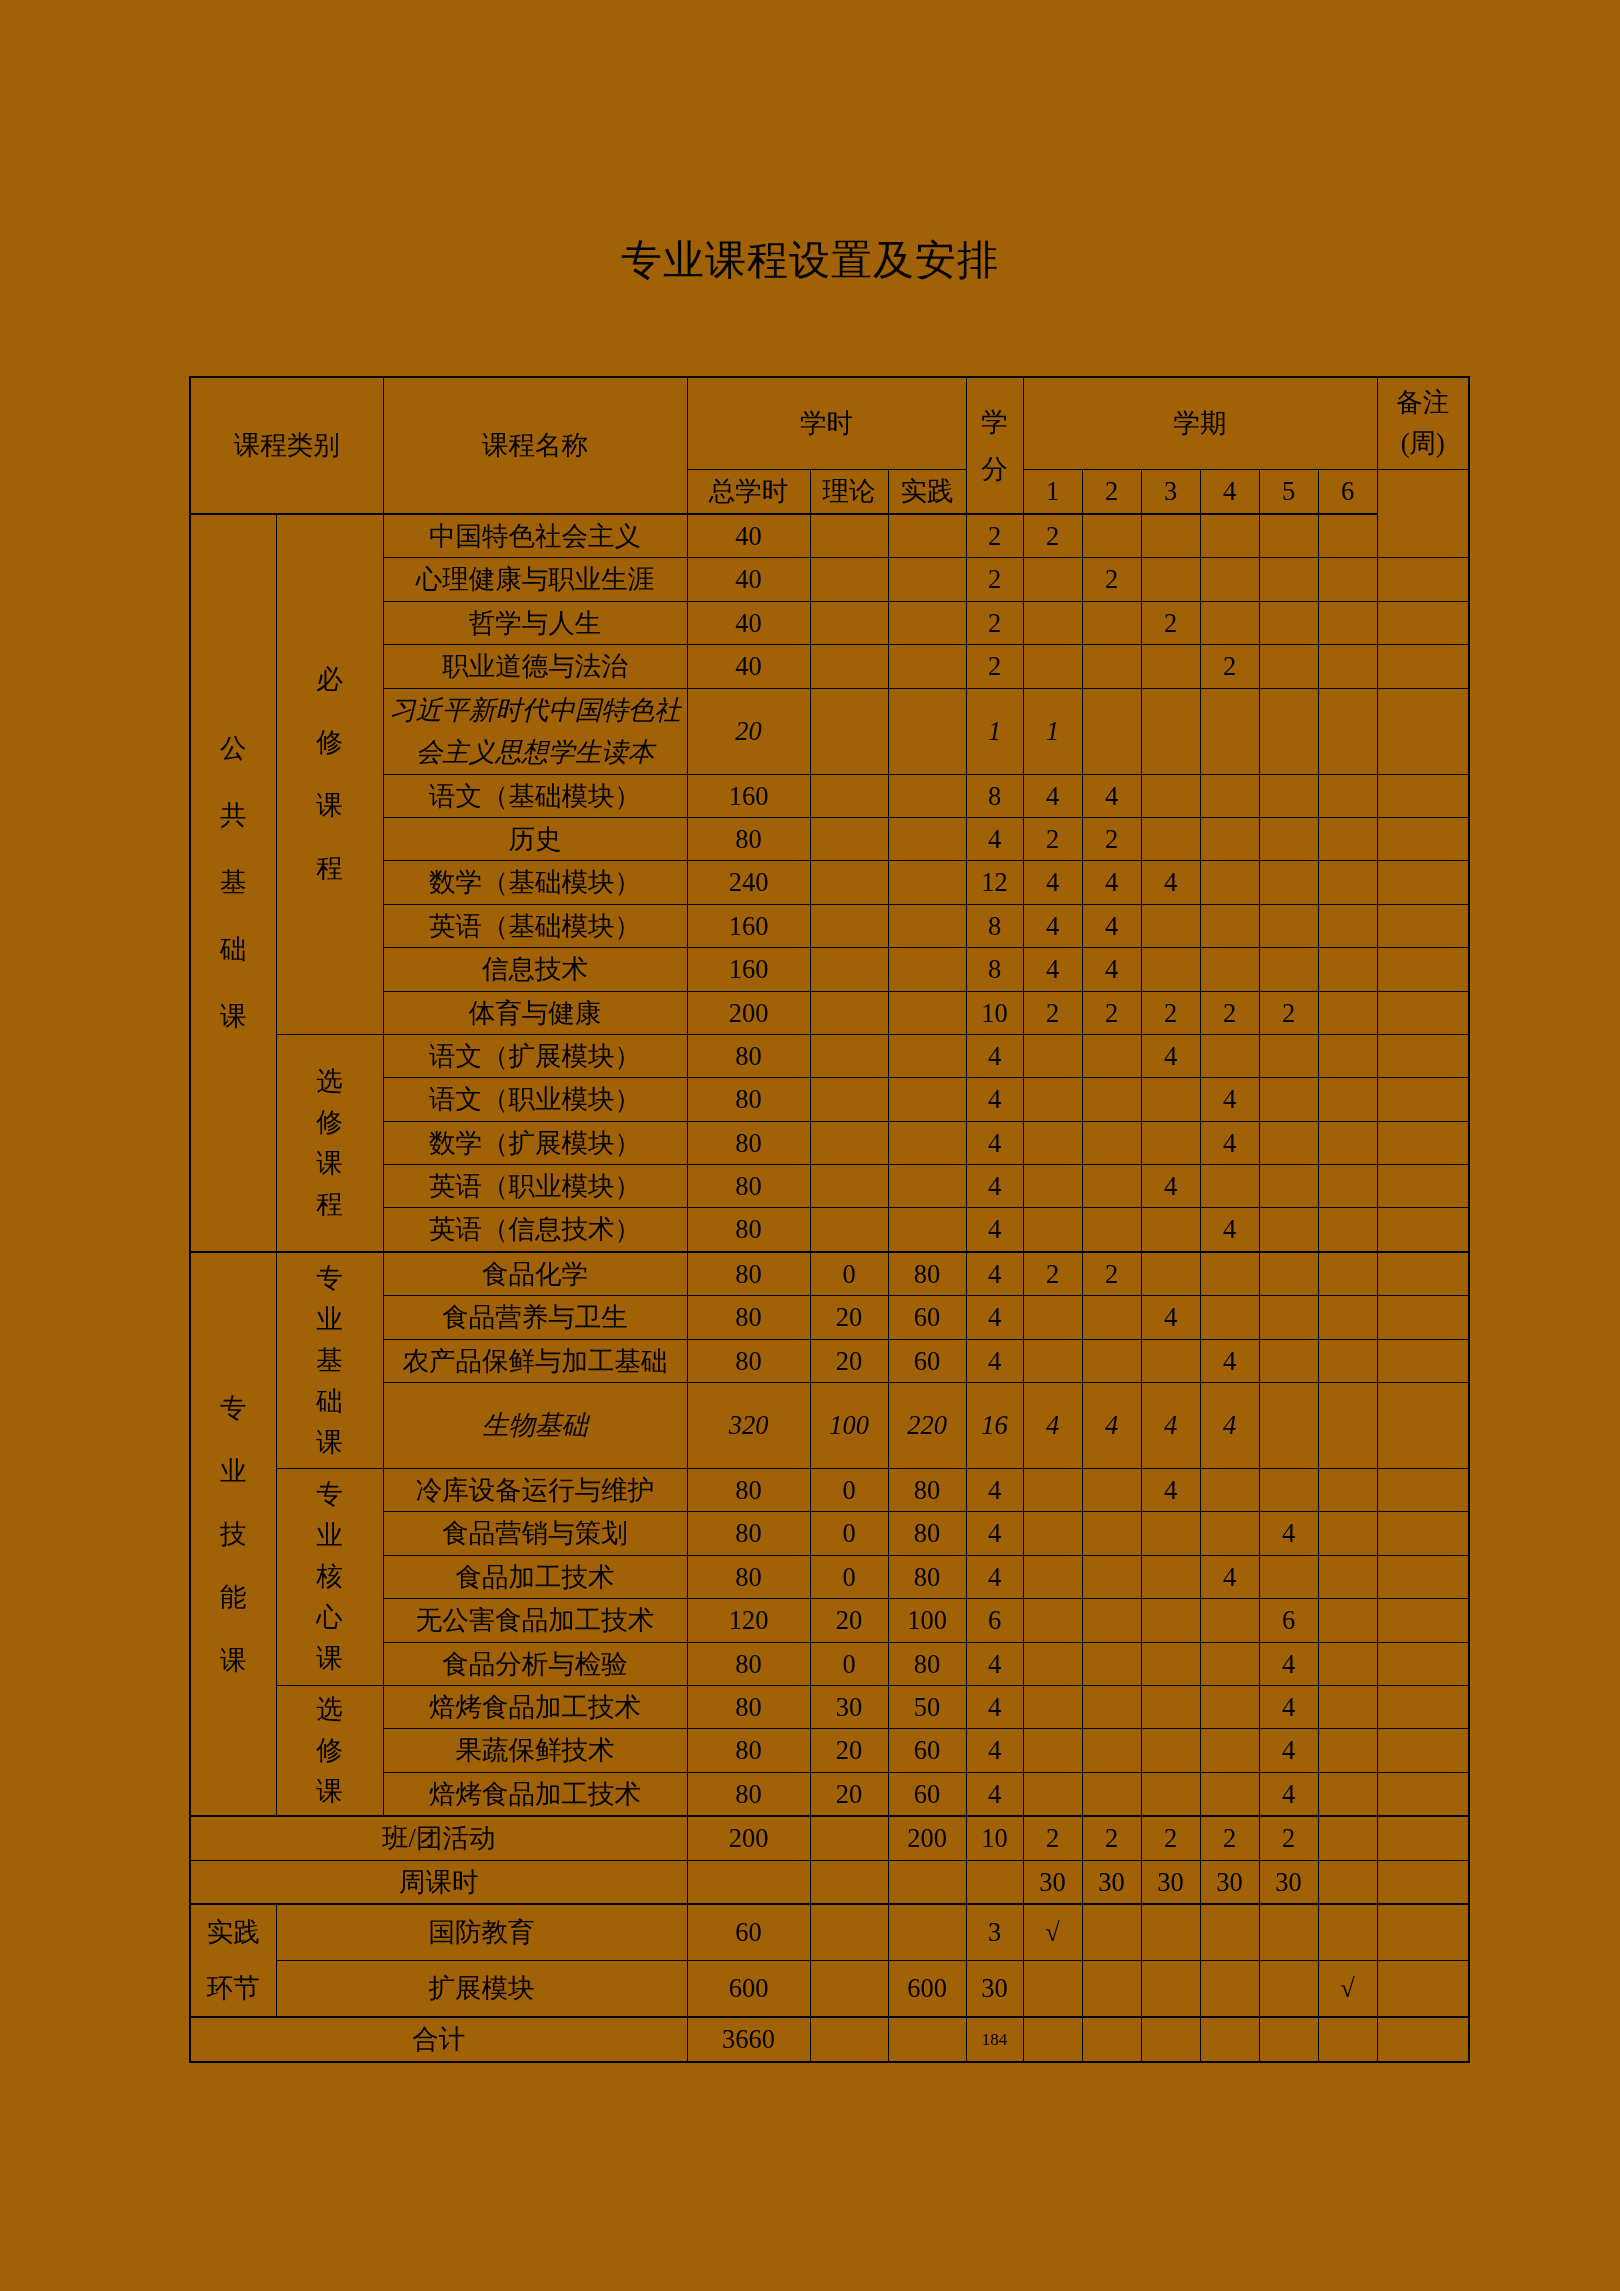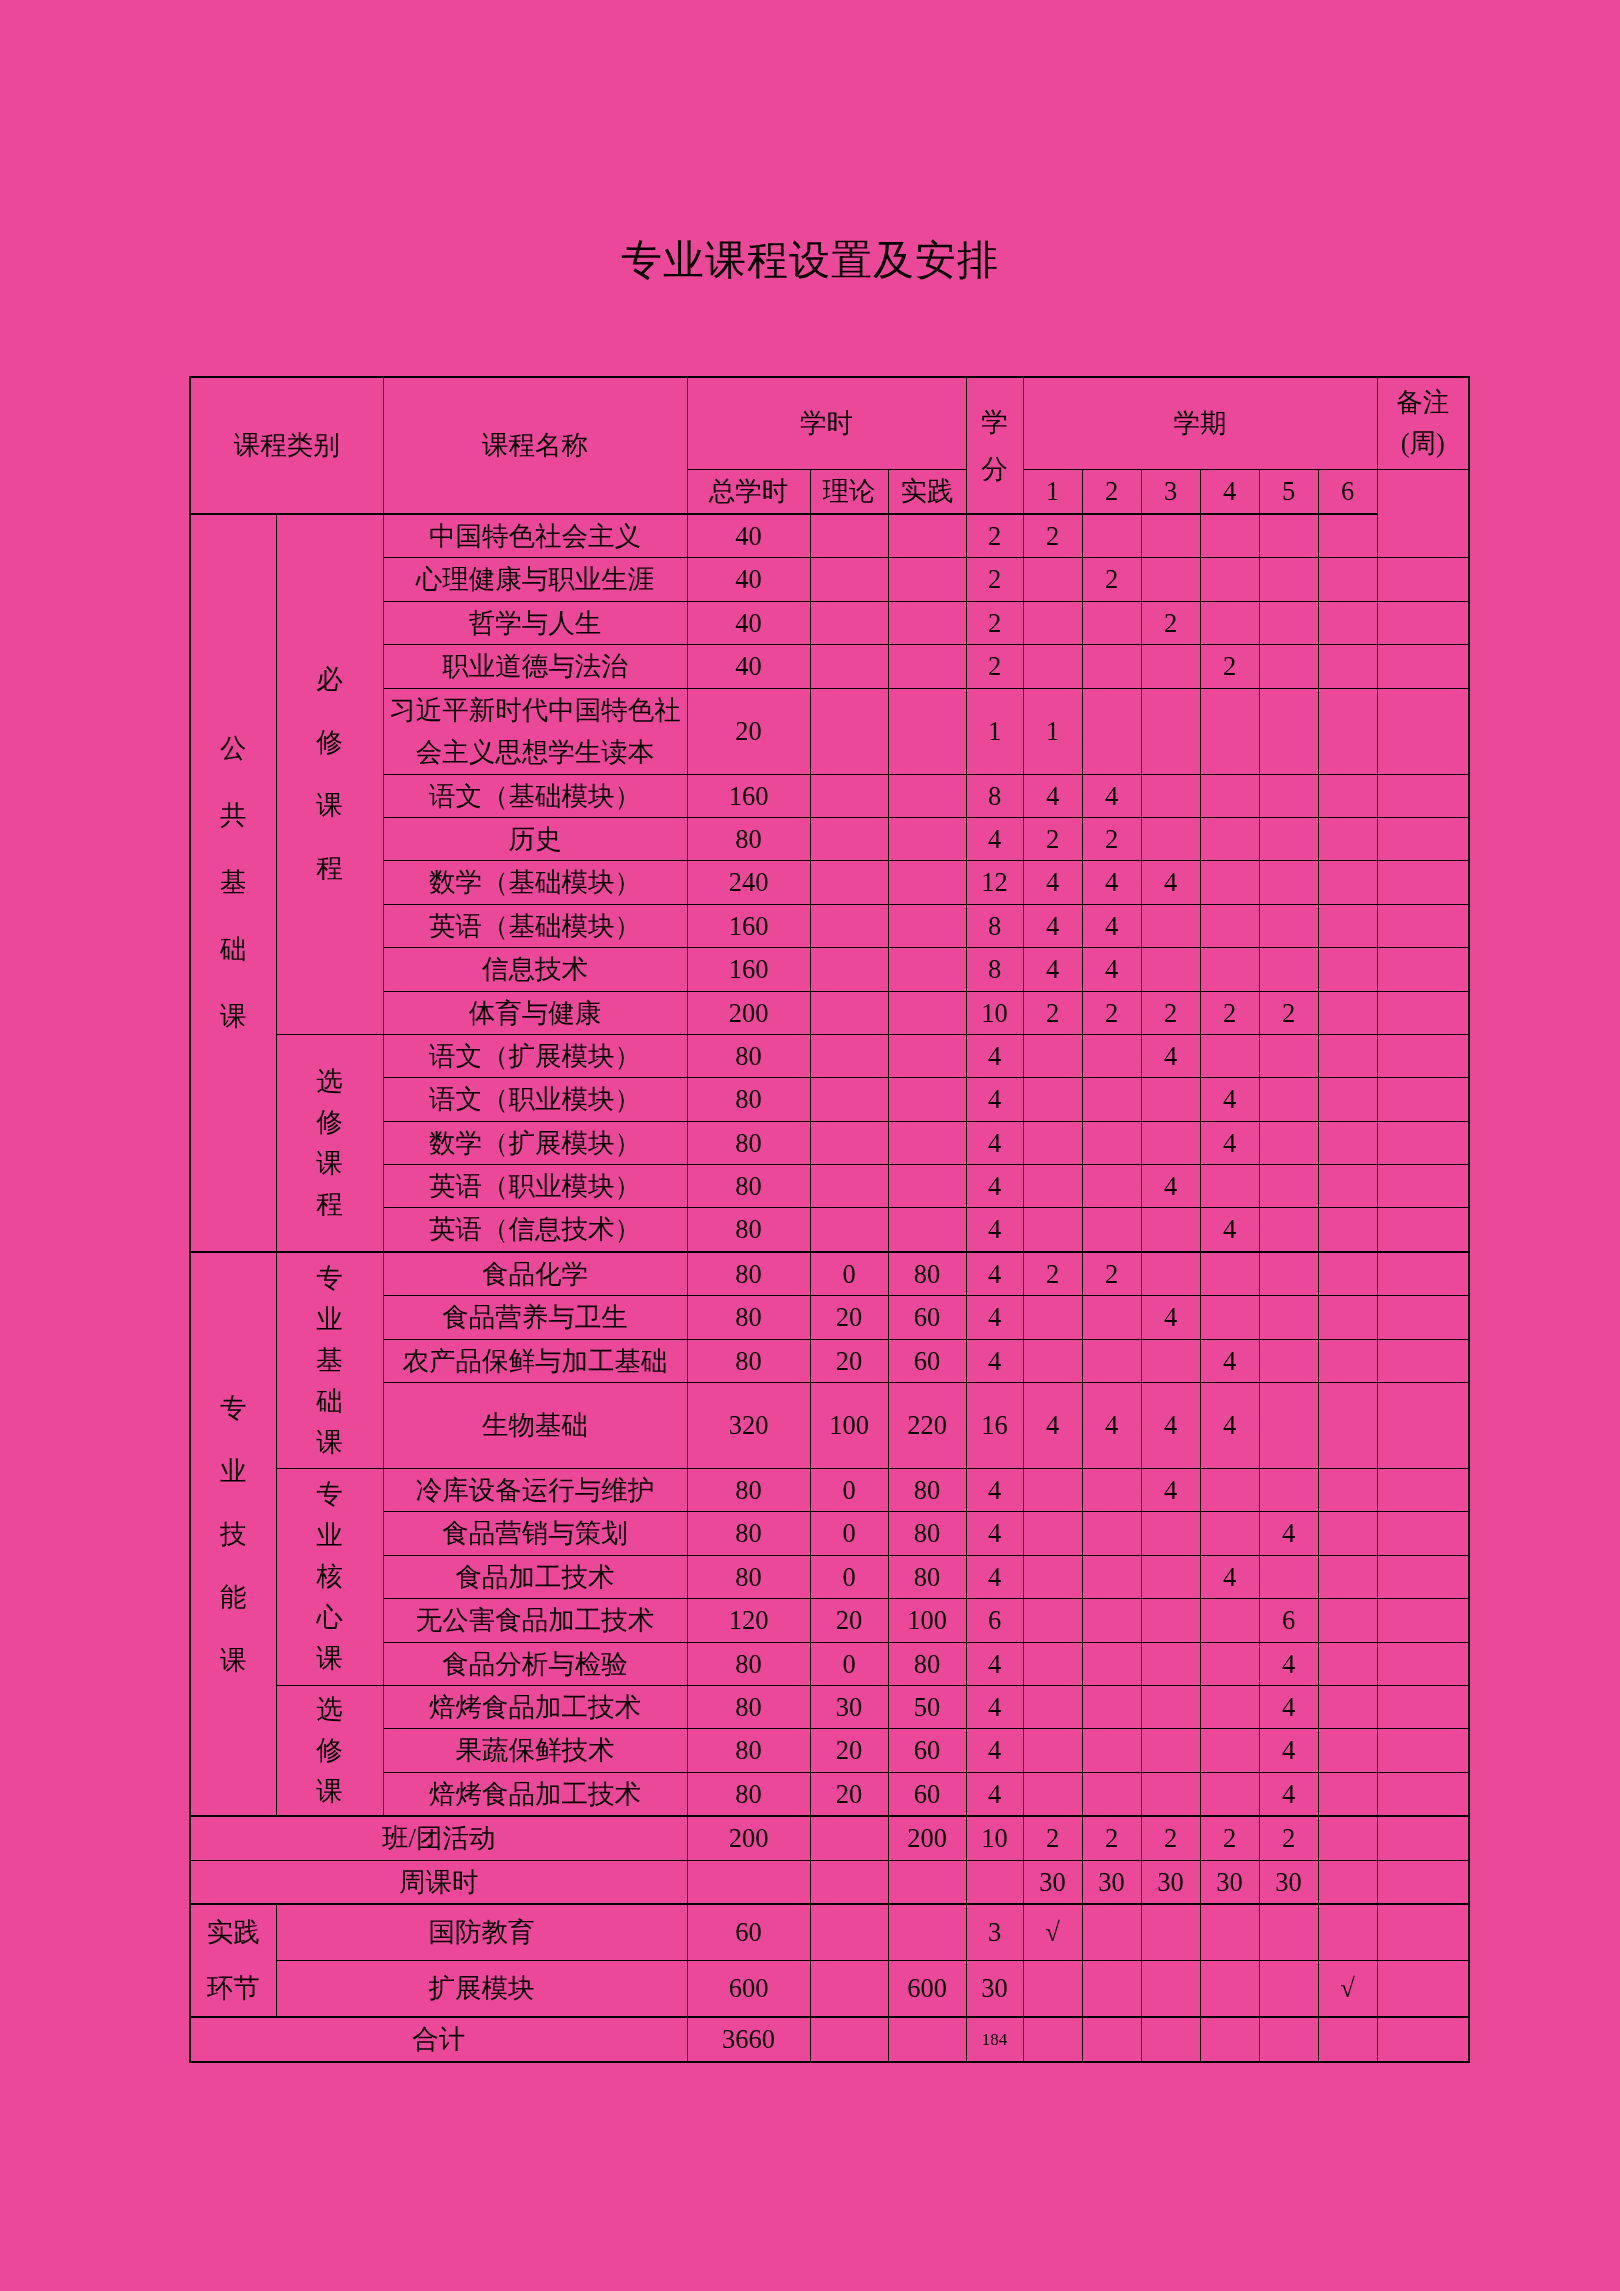--- a/index.html
+++ b/index.html
@@ -1,24 +1,24 @@
 <!DOCTYPE html>
 <html><head>
 <meta charset="utf-8">
 <style>
   html,body{margin:0;padding:0;background:#ffffff;}
   body{width:1620px;height:2292px;font-family:"Liberation Serif","DejaVu Serif",serif;color:#000;}
-  .page{position:relative;width:1620px;height:2292px;background:#ec4899;overflow:hidden;}
+  .page{position:relative;width:1620px;height:2292px;background:#a16207;overflow:hidden;}
   .title{margin:0;padding-top:233px;text-align:center;font-size:41px;font-weight:400;letter-spacing:1px;}
   table.course{border-collapse:collapse;table-layout:fixed;width:1278px;margin:88px 0 0 189px;border:2px solid #000;font-size:26.5px;}
   table.course td{border:1px solid #000;text-align:center;vertical-align:middle;padding:0;line-height:1.6;overflow:hidden;}
   tr{height:43px;}
   tr.hdr1{height:92px;}
   tr.hdr2{height:45px;padding-left:20px;}
-  tr.tall{height:86px;}
+  tr.tall{height:86px;font-style:italic;}
   tr.thick td{border-top:2px solid #000;}
   td.name{padding:0 9.8px;}
   .vert{display:inline-block;}
   .lh68{line-height:67px;}
   .lh64{line-height:63px;}
   .lh48{line-height:47px;}
   .lh42{line-height:41px;}
   .stack2 div{line-height:1.55;}
   .practice-cat div{line-height:2.1;}
 </style>

